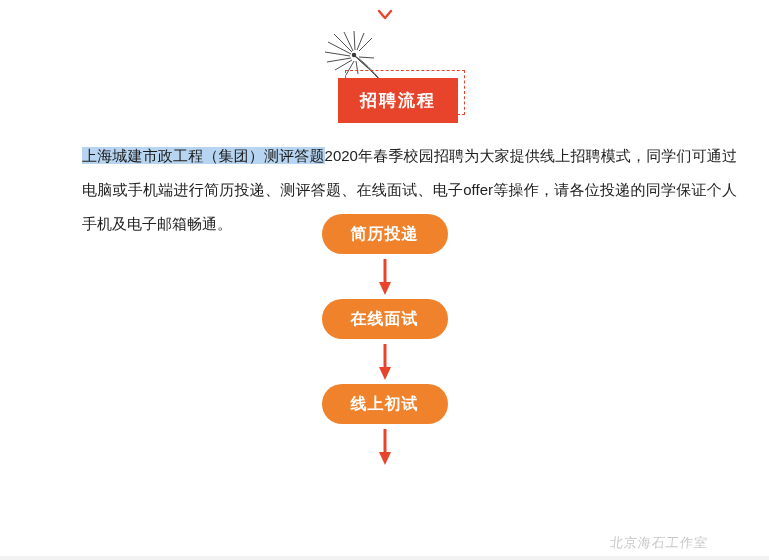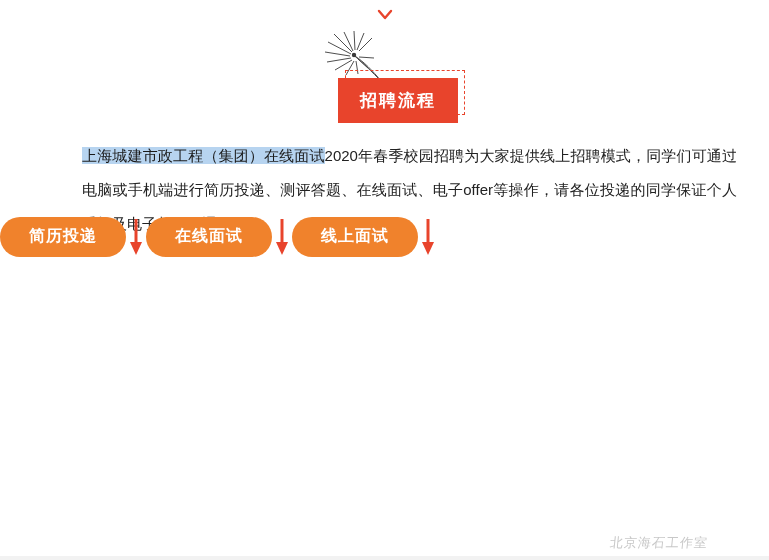--- a/index.html
+++ b/index.html
@@ -89,20 +89,21 @@
     color: #1a1a1a;
   }
 
   
   .flow {
     position: absolute;
     top: 214px;
     left: 0;
     width: 769px;
     display: flex;
+    flex-direction: column;
     align-items: center;
   }
   .flow-node {
     width: 126px;
     height: 40px;
     background: #f0822c;
     color: #ffffff;
     border-radius: 20px;
     font-size: 16px;
     font-weight: bold;
@@ -172,21 +173,21 @@
           <path d="M30,24 C38,30 46,38 56,48"></path>
           <path d="M33,26 C42,32 50,40 60,52"></path>
         </g>
         <circle cx="32" cy="25" r="2.2" fill="#3a3a3a"></circle>
       </svg>
     </span>
     <div class="banner-outline"></div>
     <div class="banner-fill">招聘流程</div>
   </div>
 
-  <p class="para"><span class="highlight">上海城建市政工程（集团）在线面试</span><span>2020年春季校园招聘为大家提供线上招聘模式，同学们可通过电脑或手机端进行简历投递、测评答题、在线面试、电子offer等操作，请各位投递的同学保证个人手机及电子邮箱畅通。</span></p>
+  <p class="para"><span class="highlight">上海城建市政工程（集团）测评答题</span><span>2020年春季校园招聘为大家提供线上招聘模式，同学们可通过电脑或手机端进行简历投递、测评答题、在线面试、电子offer等操作，请各位投递的同学保证个人手机及电子邮箱畅通。</span></p>
 
   <div class="flow">
 
     <div class="flow-node">简历投递</div>
 
     <div class="flow-arrow">
       <svg width="16" height="40" viewBox="0 0 16 40" aria-hidden="true">
         <line x1="8" y1="2" x2="8" y2="27" stroke="#e8442c" stroke-width="3"></line>
         <polygon points="8,38 2,25 14,25" fill="#e8442c"></polygon>
       </svg>
@@ -194,21 +195,21 @@
 
     <div class="flow-node">在线面试</div>
 
     <div class="flow-arrow">
       <svg width="16" height="40" viewBox="0 0 16 40" aria-hidden="true">
         <line x1="8" y1="2" x2="8" y2="27" stroke="#e8442c" stroke-width="3"></line>
         <polygon points="8,38 2,25 14,25" fill="#e8442c"></polygon>
       </svg>
     </div>
 
-    <div class="flow-node">线上面试</div>
+    <div class="flow-node">线上初试</div>
 
     <div class="flow-arrow">
       <svg width="16" height="40" viewBox="0 0 16 40" aria-hidden="true">
         <line x1="8" y1="2" x2="8" y2="27" stroke="#e8442c" stroke-width="3"></line>
         <polygon points="8,38 2,25 14,25" fill="#e8442c"></polygon>
       </svg>
     </div>
 
 
   </div>

